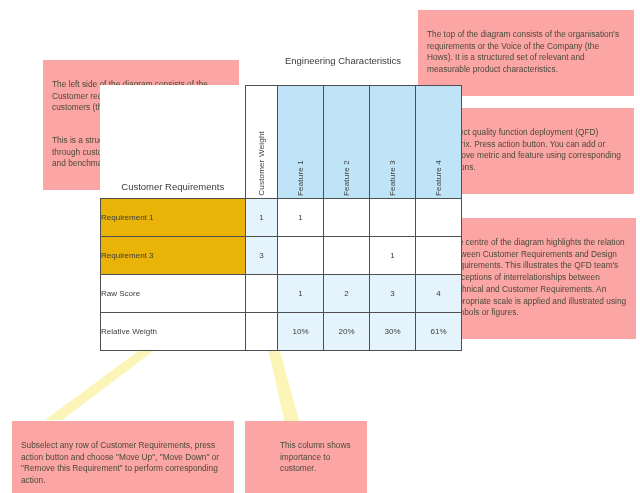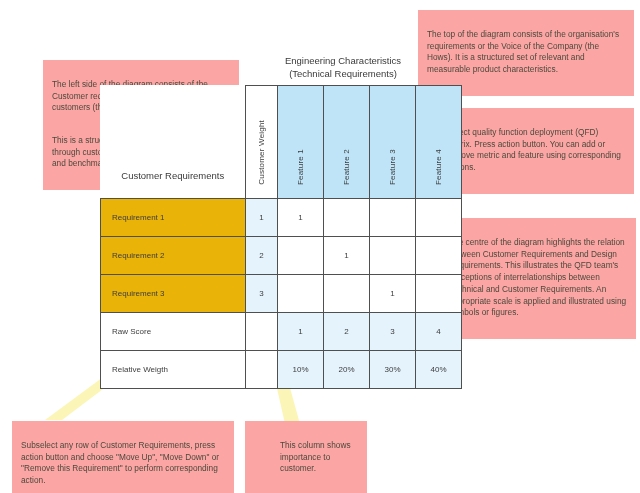--- a/index.html
+++ b/index.html
@@ -52,21 +52,21 @@
   .matrix {
     position: absolute;
     left: 100px;
     top: 85px;
     border-collapse: collapse;
     z-index: 6;
     background: #ffffff;
   }
   .matrix td, .matrix th {
     border: 1px solid #4f4f4f;
-    padding: 11px;
+    padding: 0;
     font-weight: normal;
     font-size: 8px;
     color: #3d3d3d;
     box-sizing: border-box;
   }
 
   
   .hdr-row td { height: 113px; vertical-align: bottom; }
   .corner-head {
     border: none !important;
@@ -169,21 +169,20 @@
 <div class="callout" style="left:12px; top:421px; width:222px;">
   <p>Subselect any row of Customer Requirements, press action button and choose "Move Up", "Move Down" or "Remove this Requirement" to perform corresponding action.</p>
 </div>
 
 <div class="callout" style="left:245px; top:421px; width:122px;padding-left:35px;">
   <p>This column shows importance to customer.</p>
 </div>
 
 <div class="diagram-title">
   <div>Engineering Characteristics</div>
-  <div>(Technical Requirements)</div>
 </div>
 
 <table class="matrix">
   <tbody>
     <tr class="hdr-row">
       <td class="corner-head">
         <span>Customer Requirements</span>
       </td>
       <td class="vcell weight-head">
         <span class="vtext">Customer Weight</span>
@@ -204,28 +203,20 @@
 
     <tr class="body-row">
       <td class="req-cell">Requirement 1</td>
       <td class="weight-cell">1</td>
       <td class="rel-cell">1</td>
       <td class="rel-cell"></td>
       <td class="rel-cell"></td>
       <td class="rel-cell"></td>
     </tr>
 
-    <tr class="body-row">
-      <td class="req-cell">Requirement 2</td>
-      <td class="weight-cell">2</td>
-      <td class="rel-cell"></td>
-      <td class="rel-cell">1</td>
-      <td class="rel-cell"></td>
-      <td class="rel-cell"></td>
-    </tr>
 
     <tr class="body-row">
       <td class="req-cell">Requirement 3</td>
       <td class="weight-cell">3</td>
       <td class="rel-cell"></td>
       <td class="rel-cell"></td>
       <td class="rel-cell">1</td>
       <td class="rel-cell"></td>
     </tr>
 
@@ -238,16 +229,16 @@
       <td class="score-cell">3</td>
       <td class="score-cell">4</td>
     </tr>
 
     <tr class="body-row">
       <td class="label-cell">Relative Weigth</td>
       <td class="blank-cell"></td>
       <td class="score-cell">10%</td>
       <td class="score-cell">20%</td>
       <td class="score-cell">30%</td>
-      <td class="score-cell">40%</td>
+      <td class="score-cell">61%</td>
     </tr>
   </tbody>
 </table>
 
 </body></html>

